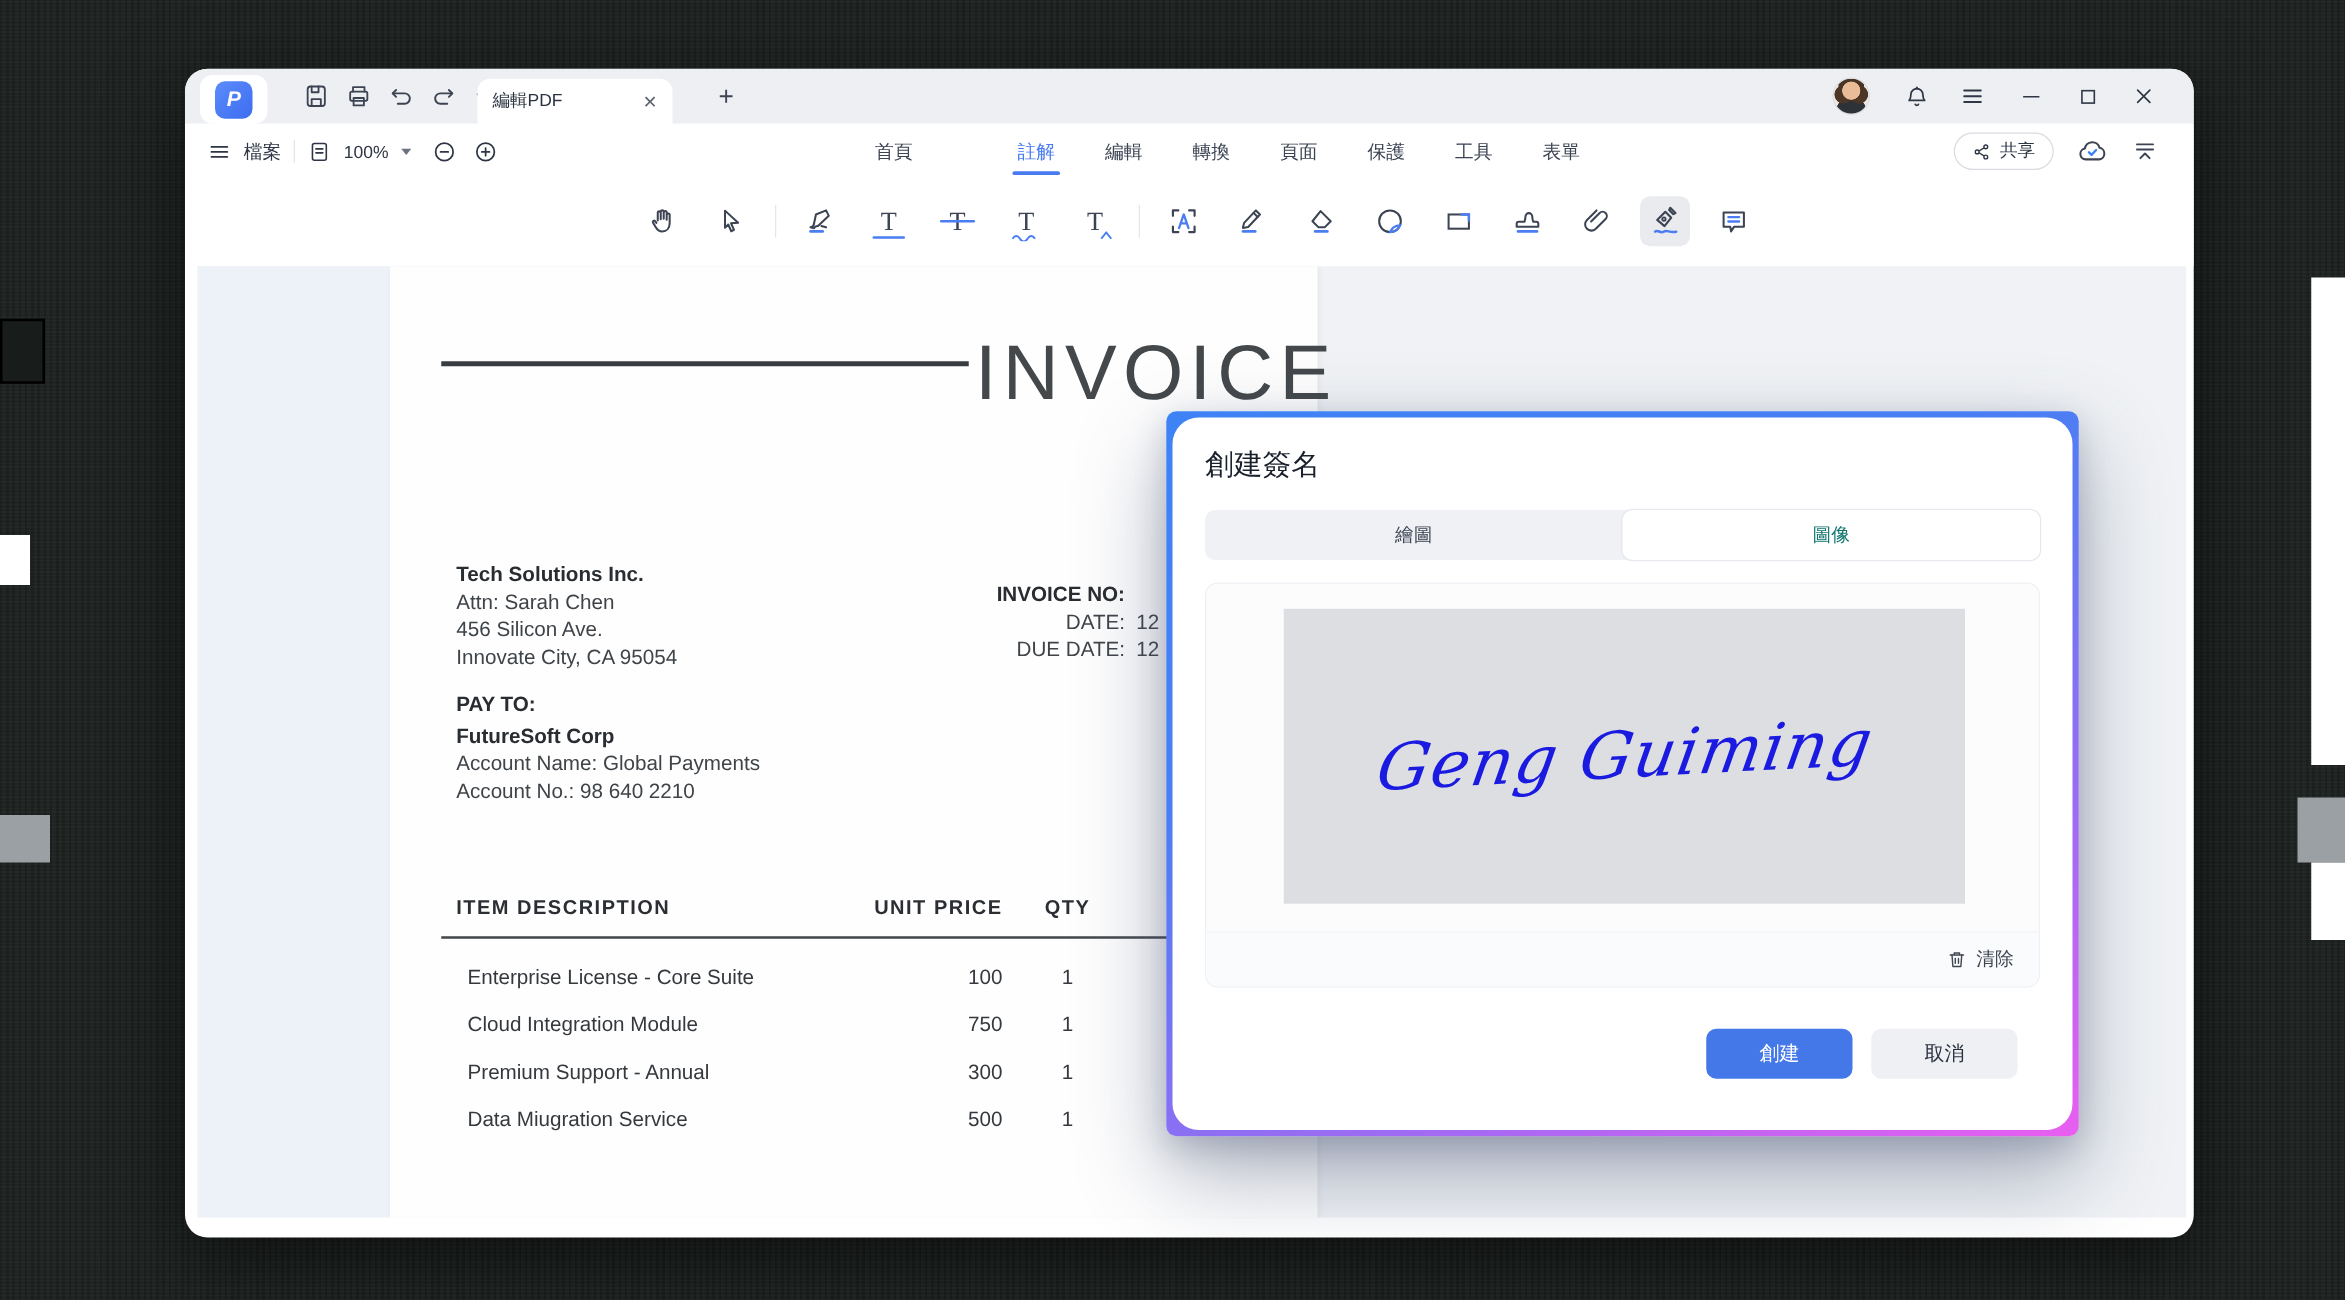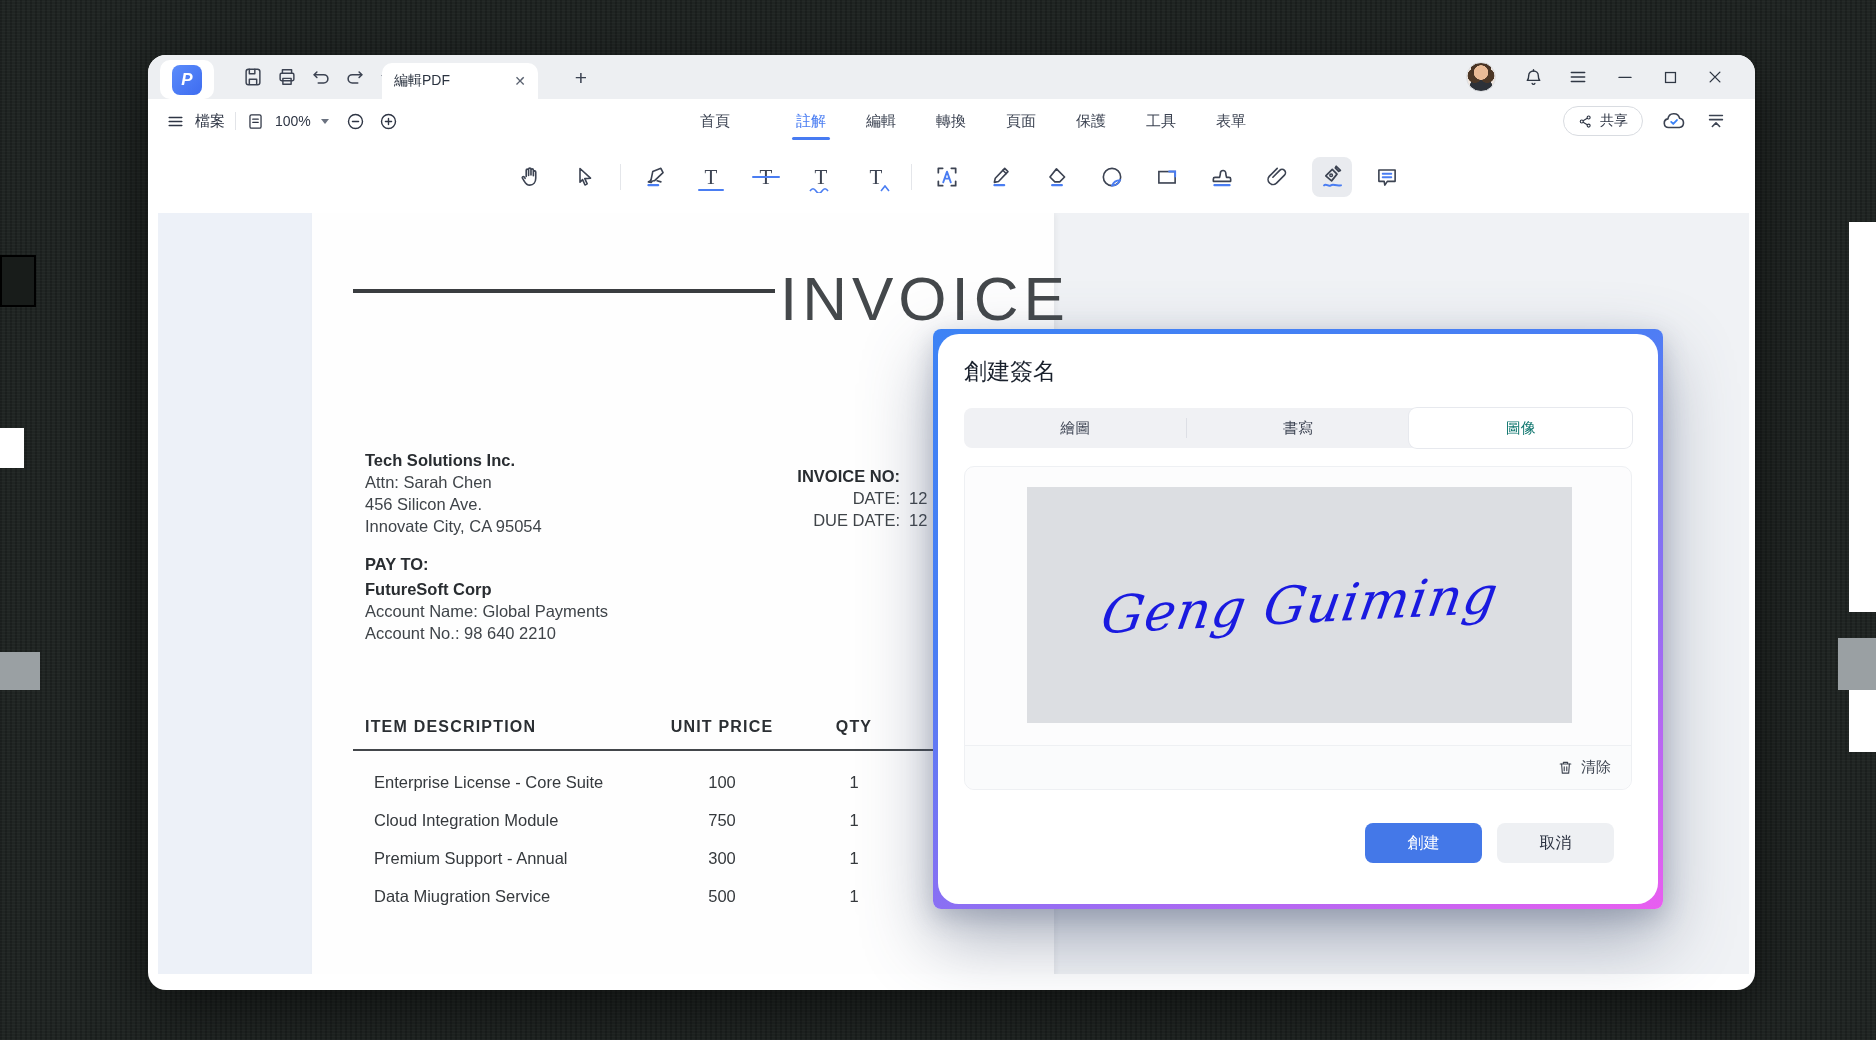--- a/index.html
+++ b/index.html
@@ -46,21 +46,21 @@
 
   
   .menurow { position:absolute; left:0; top:44px; right:0; height:44px; background:#fff; }
   .menu-left { position:absolute; left:18px; top:0; height:44px; display:flex; align-items:center; gap:10px; color:#2e3544; }
   .menu-label { font-size:15px; color:#2e3544; cursor:pointer; }
   .vdiv { width:1px; height:18px; background:#e2e4e8; }
   .zoom-val { font-size:14px; color:#2e3544; }
   .caret-down { width:0; height:0; border-left:4px solid transparent; border-right:4px solid transparent; border-top:5px solid #6b7280; display:inline-block; }
   .ribbon-tabs { position:absolute; left:552px; top:0; height:44px; display:flex; align-items:center; gap:40px; }
   .ribbon-tab { font-size:15px; color:#3c4352; position:relative; cursor:pointer; white-space:nowrap; }
-  .ribbon-tab.first { margin-right:26px; }
+  .ribbon-tab.first { margin-right:44px; }
   .ribbon-tab.active { color:#477bf2; }
   .ribbon-tab.active::after { content:""; position:absolute; left:-4px; right:-4px; bottom:-9px; height:3px; border-radius:2px; background:#477bf2; }
   .menu-right { position:absolute; right:28px; top:0; height:44px; display:flex; align-items:center; gap:18px; }
   .share-btn { display:flex; align-items:center; gap:7px; border:1px solid #d9dce1; border-radius:15px; height:30px; padding:0 14px; font-size:14px; color:#2e3544; cursor:pointer; background:#fff; }
 
   
   .toolbar { position:absolute; left:0; top:88px; right:0; height:70px; background:#fff; }
   .tool-strip { position:absolute; left:362px; top:14px; display:flex; align-items:center; gap:15px; }
   .tool { width:40px; height:40px; border-radius:8px; display:flex; align-items:center; justify-content:center; cursor:pointer; position:relative; }
   .tool.selected { background:#e9ebef; }
@@ -78,21 +78,21 @@
   .inv-title { position:absolute; left:468px; top:50px; font-size:62px; font-weight:300; letter-spacing:5px; color:#44484b; }
   .inv-block { position:absolute; font-size:16.5px; color:#3f4449; line-height:22px; }
   .inv-bold { font-weight:bold; color:#292d31; }
   .meta-row { display:flex; line-height:22px; font-size:16.5px; color:#3f4449; }
   .meta-label { width:150px; text-align:right; }
   .meta-val { margin-left:9px; }
   .tbl-head { position:absolute; top:505px; left:0; width:100%; font-weight:bold; font-size:16px; letter-spacing:1.2px; color:#2b2f33; }
   .tbl-rule { position:absolute; left:41px; top:536px; width:700px; height:2px; background:#43474b; }
   .tbl-row { position:absolute; left:0; width:100%; font-size:16.5px; color:#35393d; }
   .col-desc { position:absolute; left:62px; white-space:nowrap; }
-  .col-price { position:absolute; left:330px; width:160px; text-align:center; }
+  .col-price { position:absolute; left:330px; width:160px; text-align:right; }
   .col-qty { position:absolute; left:492px; width:100px; text-align:center; }
 
   
   .dialog {
     position:absolute; left:785px; top:274px; width:730px; height:580px; z-index:50;
     border-radius:8px; padding:5px;
     background:linear-gradient(155deg,#3d83f5 0%,#4a7ef4 35%,#9a6cf3 70%,#e95ef0 100%);
     box-shadow:0 30px 70px rgba(70,85,115,.45), 0 8px 24px rgba(70,85,115,.25);
   }
   .dialog-inner { position:relative; width:100%; height:100%; background:#fff; border-radius:21px; }
@@ -426,21 +426,20 @@
       </div>
     </div>
   </div>
 
   <div class="dialog">
     <div class="dialog-inner">
       <div class="dlg-title">創建簽名</div>
 
       <div class="dlg-tabs">
         <div class="dlg-tab div-after">繪圖</div>
-        <div class="dlg-tab">書寫</div>
         <div class="dlg-tab active">圖像</div>
       </div>
 
       <div class="dlg-panel">
         <div class="sig-canvas">
           <span class="sig-text">Geng Guiming</span>
         </div>
         <div class="clear-row">
           <span class="clear-btn">
             <svg width="17" height="17" viewBox="0 0 24 24" fill="none" stroke="#3f4652" stroke-width="1.6" stroke-linecap="round" stroke-linejoin="round">

